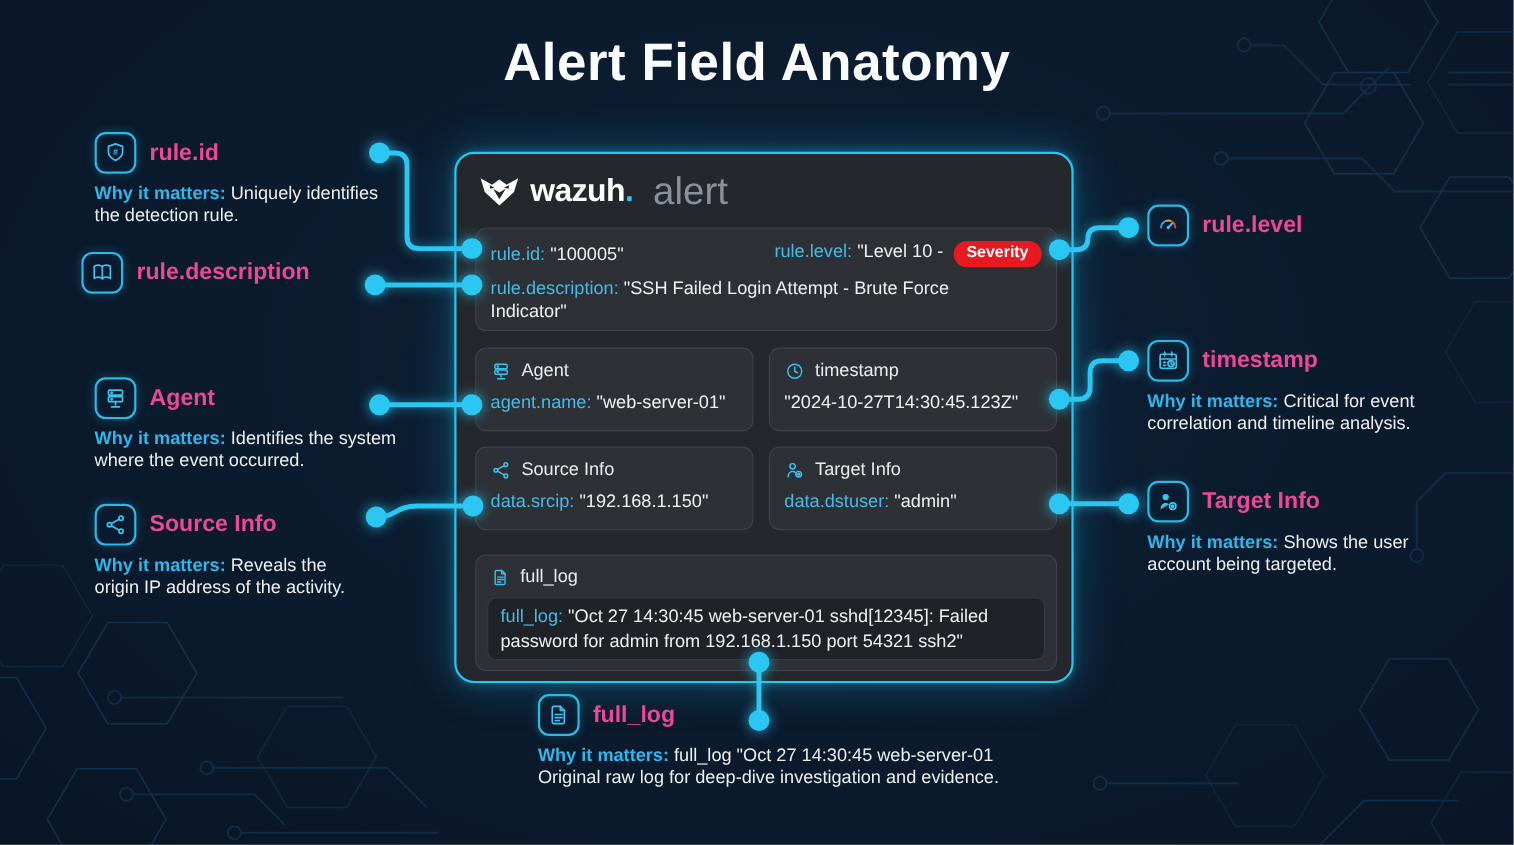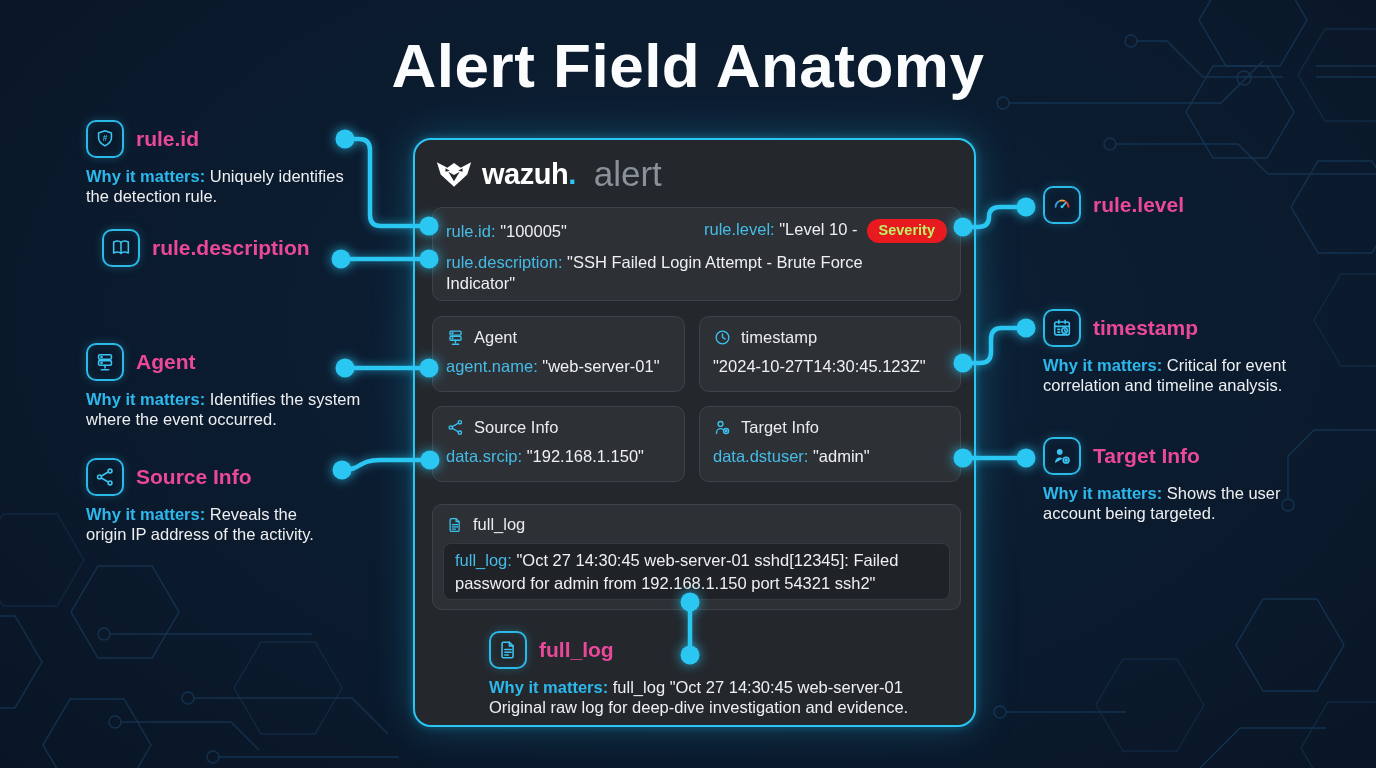--- a/index.html
+++ b/index.html
@@ -6,38 +6,38 @@
   body{
     width:1376px;height:768px;position:relative;overflow:hidden;
     background:radial-gradient(ellipse 1100px 700px at 52% 42%, #0d2136 0%, #0b1a2d 55%, #081424 100%);
     font-family:"Liberation Sans", sans-serif;
     -webkit-font-smoothing:antialiased;
   }
   .bg-svg{position:absolute;left:0;top:0;z-index:0;pointer-events:none;}
   .card-glow{position:absolute;left:320px;top:90px;width:760px;height:580px;z-index:0;
     background:radial-gradient(ellipse at center, rgba(41,182,246,.14) 0%, rgba(41,182,246,0) 65%);}
   h1.title{position:absolute;top:30px;left:0;right:0;margin:0;text-align:center;z-index:3;
-    font-size:62px;font-weight:800;color:#fbfcfe;letter-spacing:.5px;}
+    font-size:48px;font-weight:800;color:#fbfcfe;letter-spacing:.5px;}
 
   
-  .alert-card{position:absolute;left:413px;top:138px;width:563px;height:589px;z-index:1;
+  .alert-card{position:absolute;left:413px;top:138px;width:563px;height:483px;z-index:1;
     background:#24282d;border:2.5px solid #29c6f3;border-radius:18px;box-sizing:border-box;
     box-shadow:0 0 42px rgba(41,198,243,.25), 0 0 10px rgba(41,198,243,.35);}
   .card-header{position:absolute;left:20px;top:14px;display:flex;align-items:center;}
   .brand{font-size:29px;font-weight:800;color:#ffffff;letter-spacing:-.5px;margin-left:9px;}
   .brand-dot{color:#2bc7f3;}
   .brand-suffix{font-size:35px;color:#8a919b;font-weight:400;margin-left:18px;}
   .row-card{position:absolute;background:#2d3136;border:1px solid #3e434a;border-radius:10px;
     box-sizing:border-box;padding:11px 13px;font-size:16.5px;color:#eef0f2;}
   .kv-key{color:#45bbe6;}
   .kv-val{color:#eef0f2;}
   .sec-head{display:flex;align-items:center;gap:9px;color:#e9ebee;font-size:16.5px;}
   .val-line{margin-top:10px;white-space:nowrap;}
   .r1-line{display:flex;justify-content:space-between;align-items:center;}
-  .sev{background:#e8191f;color:#bef264;border-radius:999px;padding:2px 12px 4px;font-weight:700;
+  .sev{background:#e8191f;color:#ffffff;border-radius:999px;padding:2px 12px 4px;font-weight:700;
     font-size:14.5px;margin-left:9px;display:inline-block;line-height:18px;text-align:right;}
   .desc-line{margin-top:9px;line-height:21px;max-width:468px;}
   .log-box{position:absolute;left:10px;top:38px;width:507px;height:57px;background:#1f2227;
     border:1px solid #36393f;border-radius:8px;box-sizing:border-box;padding:5px 11px;
     line-height:23px;font-size:16.5px;}
 
   
   .ann{position:absolute;z-index:3;}
   .ann-head{display:flex;align-items:center;gap:12px;}
   .ann-icon{width:38px;height:38px;border:2px solid #2bb9e8;border-radius:10px;flex:0 0 auto;
@@ -225,21 +225,21 @@
         <text x="12" y="13.8" font-size="9" font-weight="bold" fill="currentColor" stroke="none" text-anchor="middle">#</text>
       </svg>
     </span>
     <span class="ann-title">rule.id</span>
   </div>
   <div class="ann-body">
     <span class="why">Why it matters:</span> <span>Uniquely identifies the detection rule.</span>
   </div>
 </div>
 
-<div class="ann" style="left:102px;top:229px;width:252px;">
+<div class="ann" style="left:74px;top:229px;width:252px;">
   <div class="ann-head">
     <span class="ann-icon">
       <svg width="22" height="22" viewBox="0 0 24 24" fill="none" stroke="currentColor" stroke-width="1.7" stroke-linecap="round" stroke-linejoin="round">
         <path d="M4,5.5 C7,4 10,4 12,5.8 C14,4 17,4 20,5.5 V17.5 C17,16 14,16 12,17.8 C10,16 7,16 4,17.5 Z"></path>
         <path d="M12,5.8 V17.8"></path>
       </svg>
     </span>
     <span class="ann-title">rule.description</span>
   </div>
 </div>

